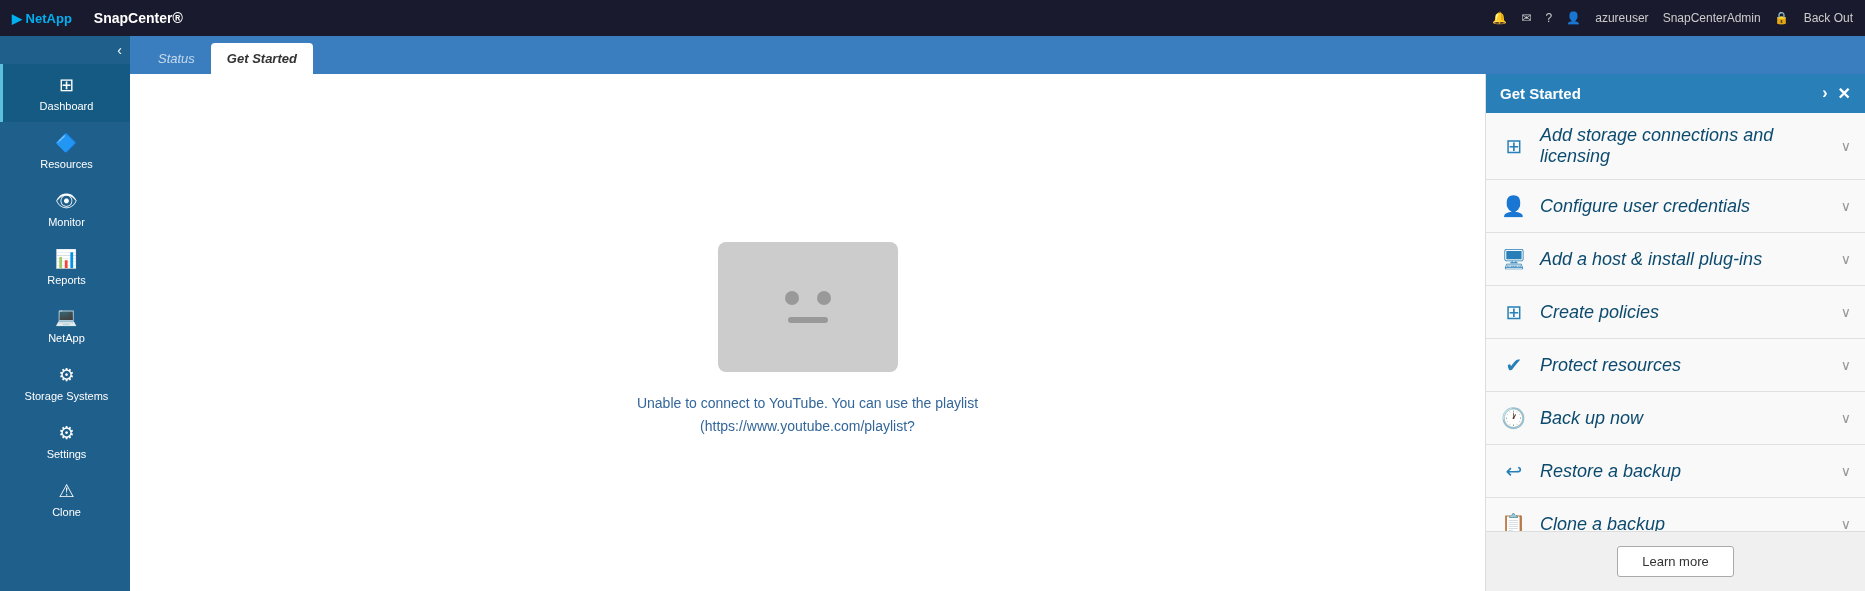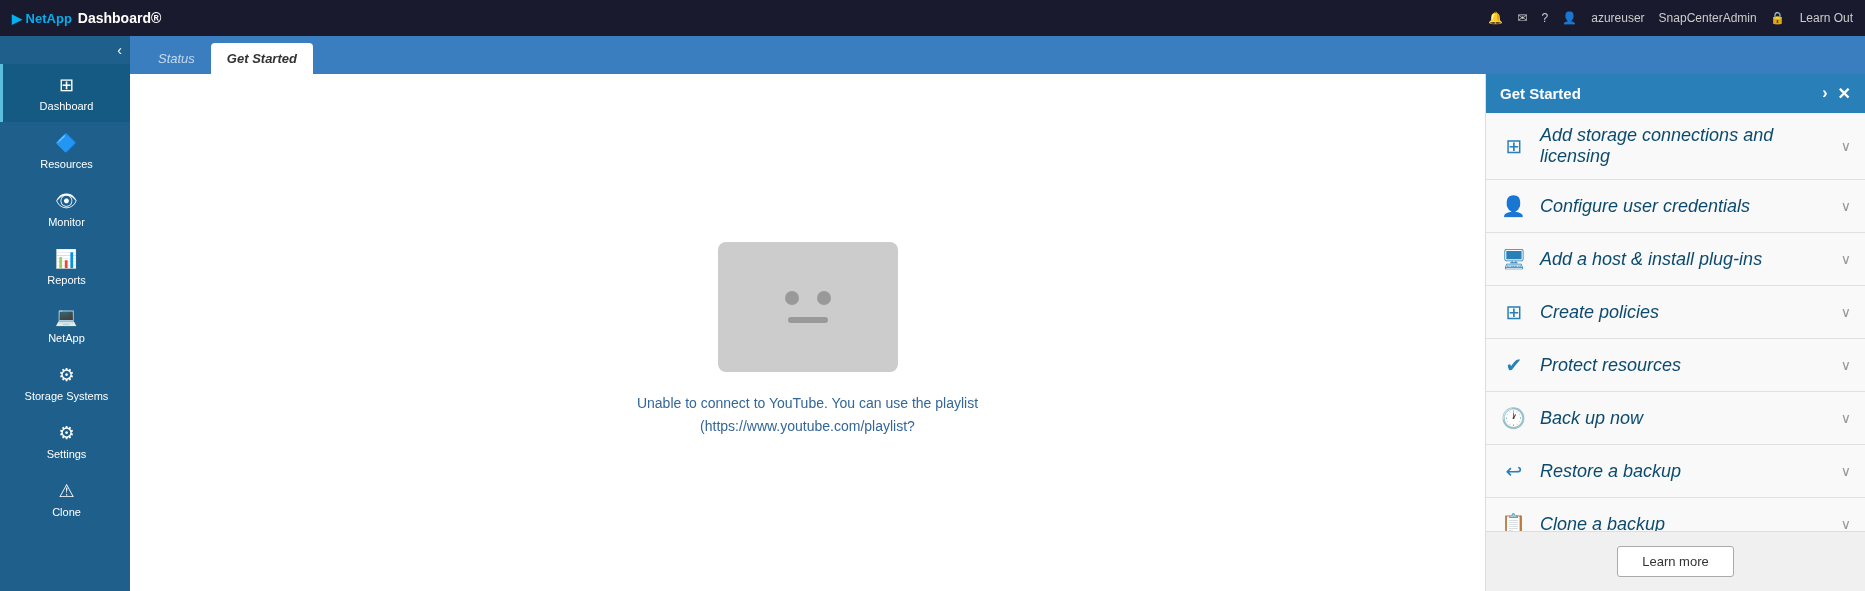--- a/index.html
+++ b/index.html
@@ -11,21 +11,21 @@
       height: 36px;
       display: flex;
       align-items: center;
       justify-content: space-between;
       padding: 0 12px;
       flex-shrink: 0;
     }
     .top-bar-left {
       display: flex;
       align-items: center;
-      gap: 6px;
+      gap: 22px;
       color: white;
       font-size: 14px;
       font-weight: bold;
     }
     .netapp-logo {
       color: #00b0f0;
       font-weight: bold;
       font-size: 13px;
     }
     .top-bar-right {
@@ -244,32 +244,32 @@
       border-radius: 3px;
       text-align: right;
     }
   </style>
 </head>
 <body>
 
 <div class="top-bar">
   <div class="top-bar-left">
     <span class="netapp-logo">▶ NetApp</span>
-    <span>Dashboard®</span>
+    <span>SnapCenter®</span>
   </div>
   <div class="top-bar-right">
     <div class="top-bar-icons">
       <span title="Notifications">🔔</span>
       <span title="Mail">✉</span>
       <span title="Help">?</span>
       <span>👤</span>
       <span>azureuser</span>
       <span>SnapCenterAdmin</span>
       <span>🔒</span>
-      <span>Learn Out</span>
+      <span>Back Out</span>
     </div>
   </div>
 </div>
 
 <div class="main-layout">
 
   <div class="sidebar">
     <div class="sidebar-collapse">
       <span class="sidebar-collapse-btn">‹</span>
     </div>

